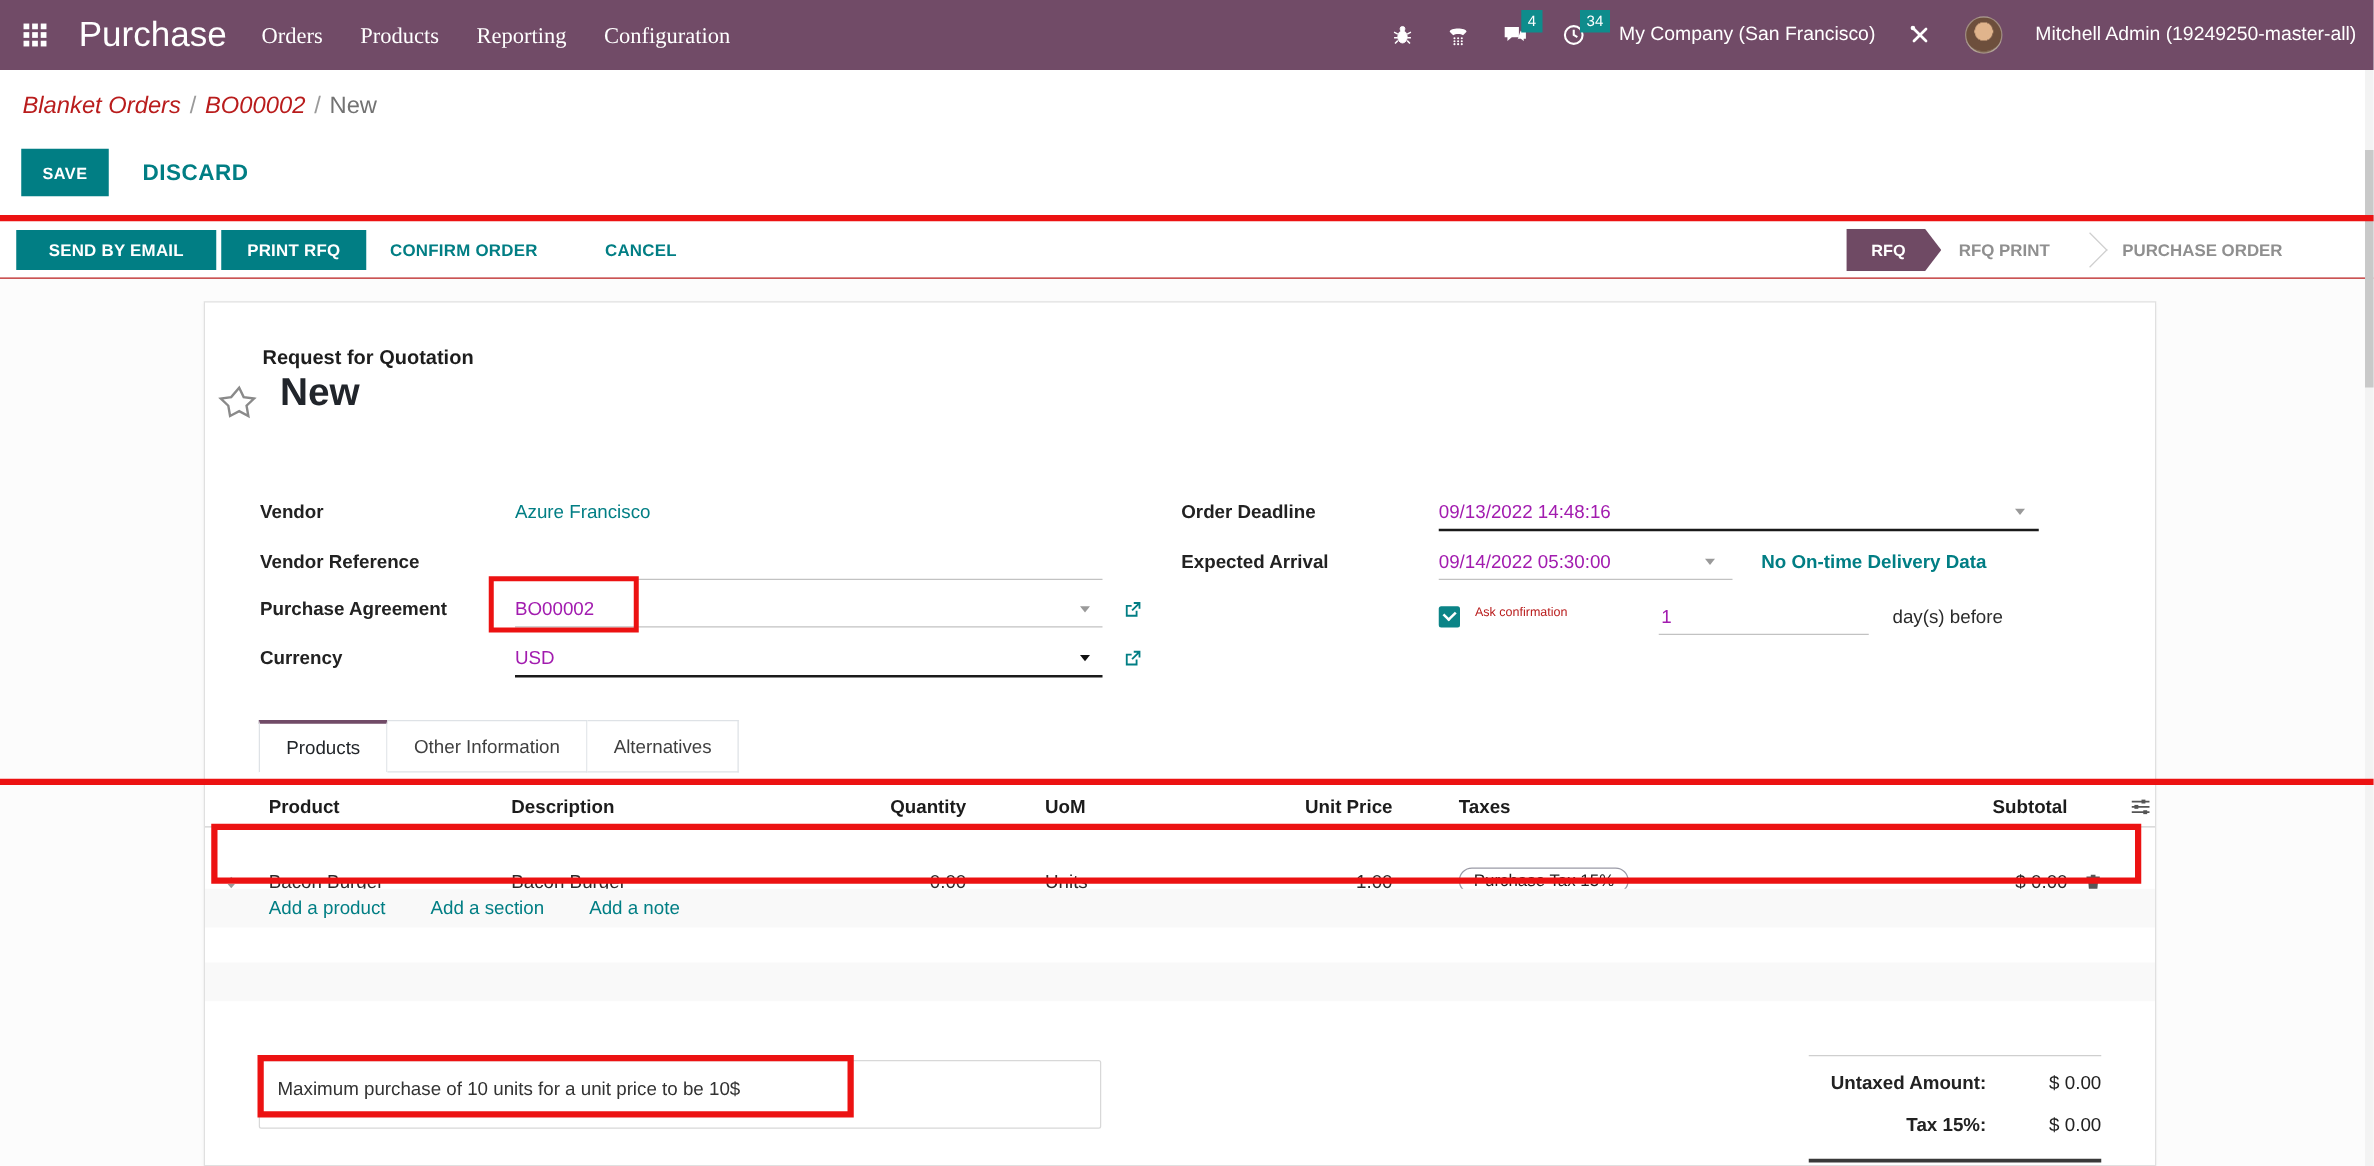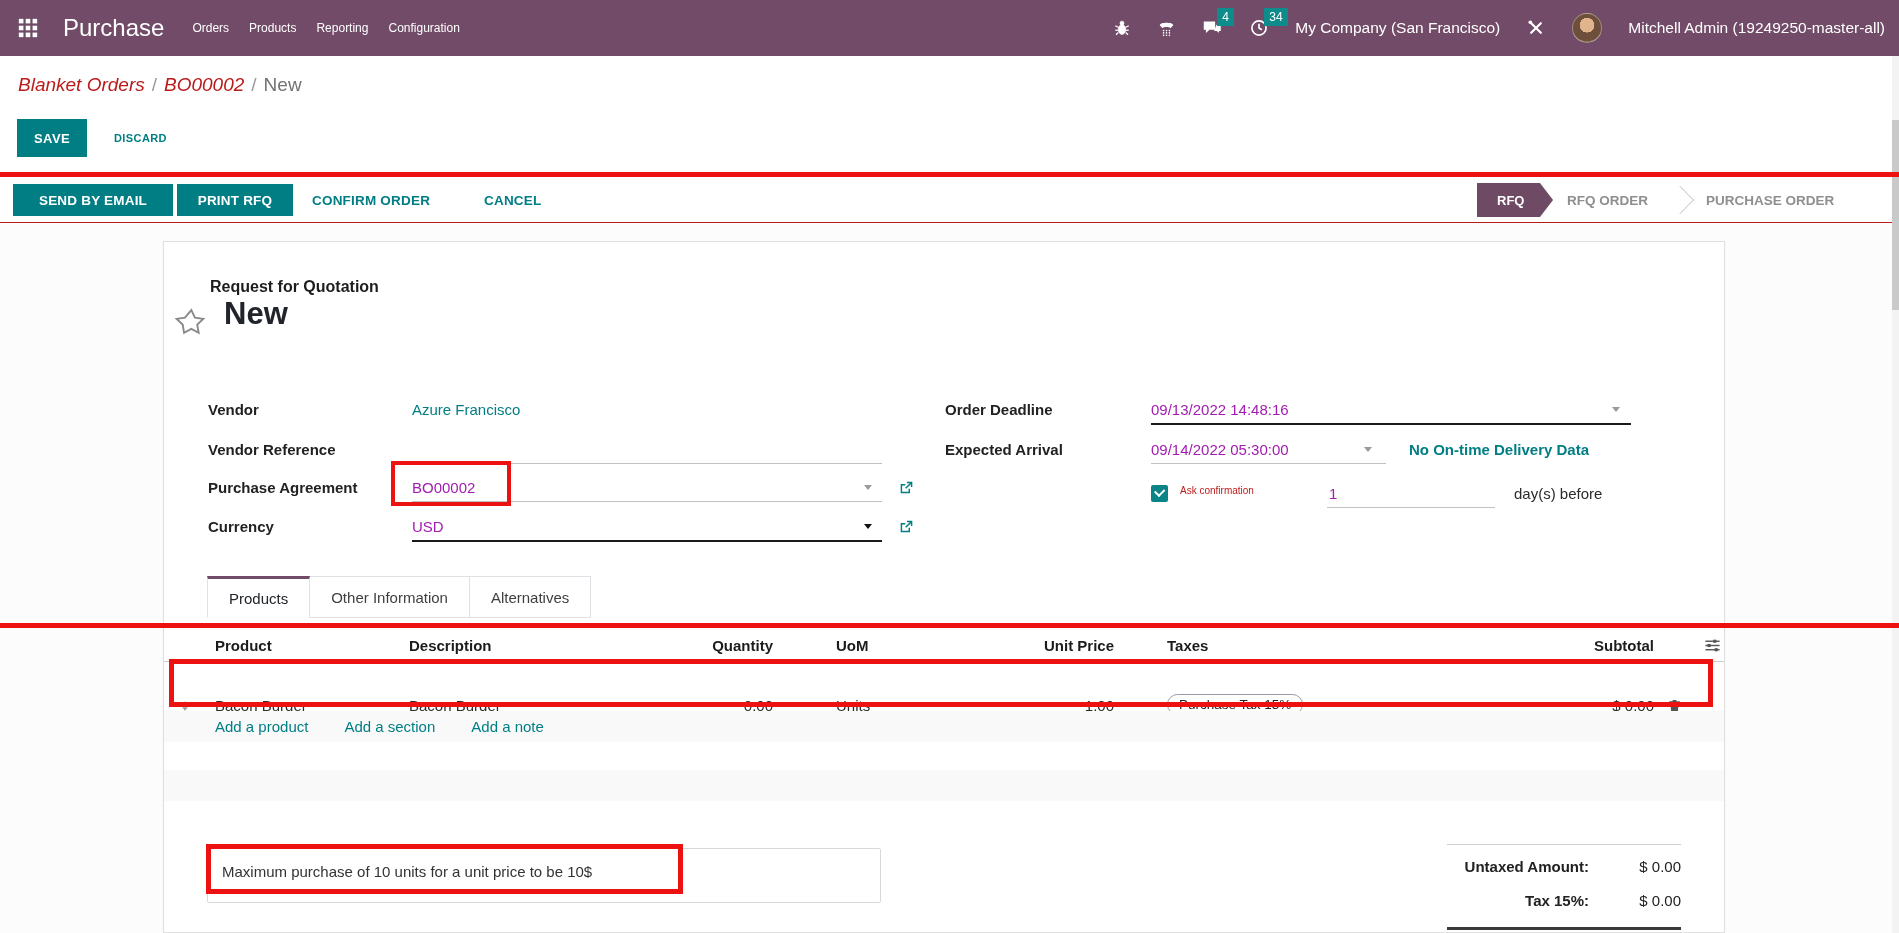--- a/index.html
+++ b/index.html
@@ -5,43 +5,43 @@
   * { box-sizing: border-box; margin: 0; padding: 0; }
   html,body { width:1899px; height:933px; overflow:hidden; background:#fff;
               font-family:"Liberation Sans", sans-serif; }
   #app { position:relative; width:1899px; height:933px; background:#fcfcfc; }
 
   
   .navbar { position:absolute; top:0; left:0; width:1899px; height:56px;
             background:#714B67; color:#fff; display:flex; align-items:center;
             padding:0 14px 0 17px; }
   .apps { width:22px; height:22px; margin-right:24px; display:flex; cursor:pointer; }
-  .brand { font-size:24px; font-weight:500; margin-right:28px; cursor:pointer; }
-  .menus { display:flex; gap:20px; font-size:12px; }
+  .brand { font-size:28px; font-weight:500; margin-right:28px; cursor:pointer; }
+  .menus { display:flex; gap:30px; font-size:18px;font-family:Liberation Serif, serif; }
   .menus span { cursor:pointer; }
   .nav-right { margin-left:auto; display:flex; align-items:center; gap:26px; }
   .nav-icon { position:relative; display:flex; align-items:center; cursor:pointer; }
   .badge { position:absolute; top:-10px; left:15px; background:#0E8C8C; color:#fff;
            font-style:normal; font-size:12px; line-height:1; padding:3px 5px; }
   .nav-text { font-size:15.5px; cursor:pointer; white-space:nowrap; }
   .avatar { width:30px; height:30px; border-radius:50%;
             background:radial-gradient(circle at 50% 40%, #e0b48c 33%, #6d4f3c 34% 72%, #8a7460 73%);
             border:1px solid rgba(255,255,255,.35); cursor:pointer; }
 
   
   .crumbbar { position:absolute; top:56px; left:0; width:1899px; height:121px; background:#fff; }
   .breadcrumb { position:absolute; left:18px; top:18px; font-size:19px; color:#736d6d; }
   .breadcrumb .lnk { color:#b91c1c; cursor:pointer;font-style:italic; }
   .breadcrumb .sep { color:#9a9a9a; margin:0 7px; }
   .breadcrumb .current { color:#737373; }
   .btn-save { position:absolute; left:17px; top:63px; height:38px; padding:0 17px;
               background:#017E84; color:#fff; border:none; font-size:13px; font-weight:700;
               letter-spacing:.4px; cursor:pointer; font-family:inherit; }
   .btn-discard { position:absolute; left:104px; top:63px; height:38px; padding:0 10px;
-                 background:none; border:none; color:#017E84; font-size:11px; font-weight:700;
+                 background:none; border:none; color:#017E84; font-size:18px; font-weight:700;
                  letter-spacing:.4px; cursor:pointer; font-family:inherit; }
 
   
   .red-line { position:absolute; left:0; width:1899px; height:5px; background:#EC1212; z-index:40; }
   .red-box  { position:absolute; border:5px solid #EC1212; z-index:40; pointer-events:none; }
 
   
   .statusbar { position:absolute; top:177px; left:0; width:1899px; height:46px;
                background:#fff; border-bottom:1px solid #b91c1c; }
   .action-btn { position:absolute; top:7px; height:32px; border:none; cursor:pointer;
@@ -224,21 +224,21 @@
     <button class="btn-discard">DISCARD</button>
   </div>
 
   <div class="statusbar">
     <button class="action-btn action-primary st-send">SEND BY EMAIL</button>
     <button class="action-btn action-primary st-print">PRINT RFQ</button>
     <button class="action-btn action-flat st-confirm">CONFIRM ORDER</button>
     <button class="action-btn action-flat st-cancel">CANCEL</button>
     <div class="stategroup">
       <div class="state-arrow">RFQ</div>
-      <span class="state-label">RFQ ORDER</span>
+      <span class="state-label">RFQ PRINT</span>
       <span class="state-chev"></span>
       <span class="state-label">PURCHASE ORDER</span>
     </div>
   </div>
 
   <div class="card">
     <div class="subtitle">Request for Quotation</div>
     <span class="star">
       <svg viewBox="0 0 24 24" width="32" height="32" fill="none" stroke="#8a8a8a" stroke-width="1.5">
           <path d="M12 2.8l2.8 5.9 6.5.9-4.7 4.5 1.1 6.4L12 17.5l-5.7 3-1.1-6.4L.5 9.6l6.5-.9z" transform="translate(1.5 0.4) scale(0.96)"></path>

